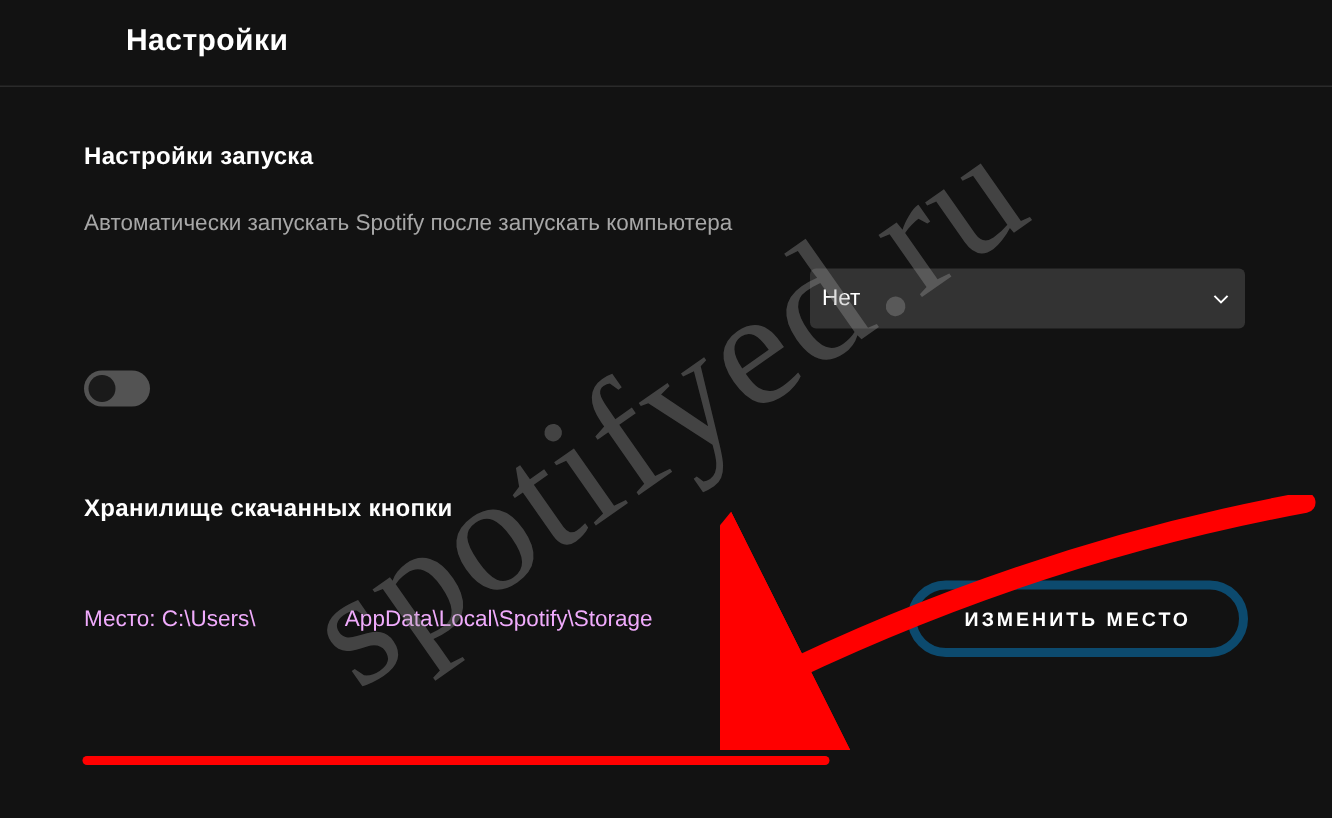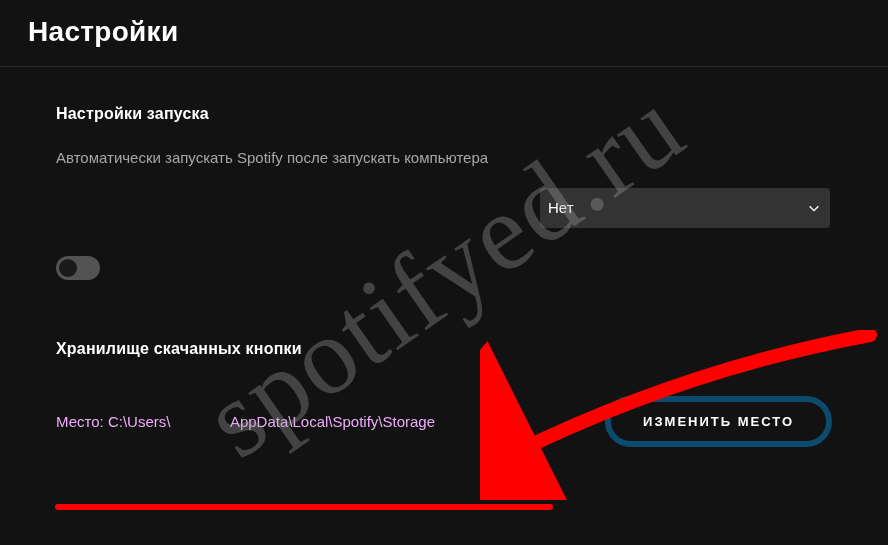--- a/index.html
+++ b/index.html
@@ -10,23 +10,23 @@
     body {
       width: 888px;
       height: 545px;
       background: #121212;
       font-family: -apple-system, BlinkMacSystemFont, "Segoe UI", Helvetica, Arial, sans-serif;
       color: #fff;
       overflow: hidden;
       position: relative;
     }
     .page-title {
-      font-size: 28px;
+      font-size: 20px;
       font-weight: 700;
-      padding: 16px 28px 18px;
+      padding: 16px 84px 18px;
       letter-spacing: 0.3px;
     }
     .divider {
       height: 1px;
       background: #2a2a2a;
       width: 100%;
     }
     .content {
       padding: 0 56px;
     }

